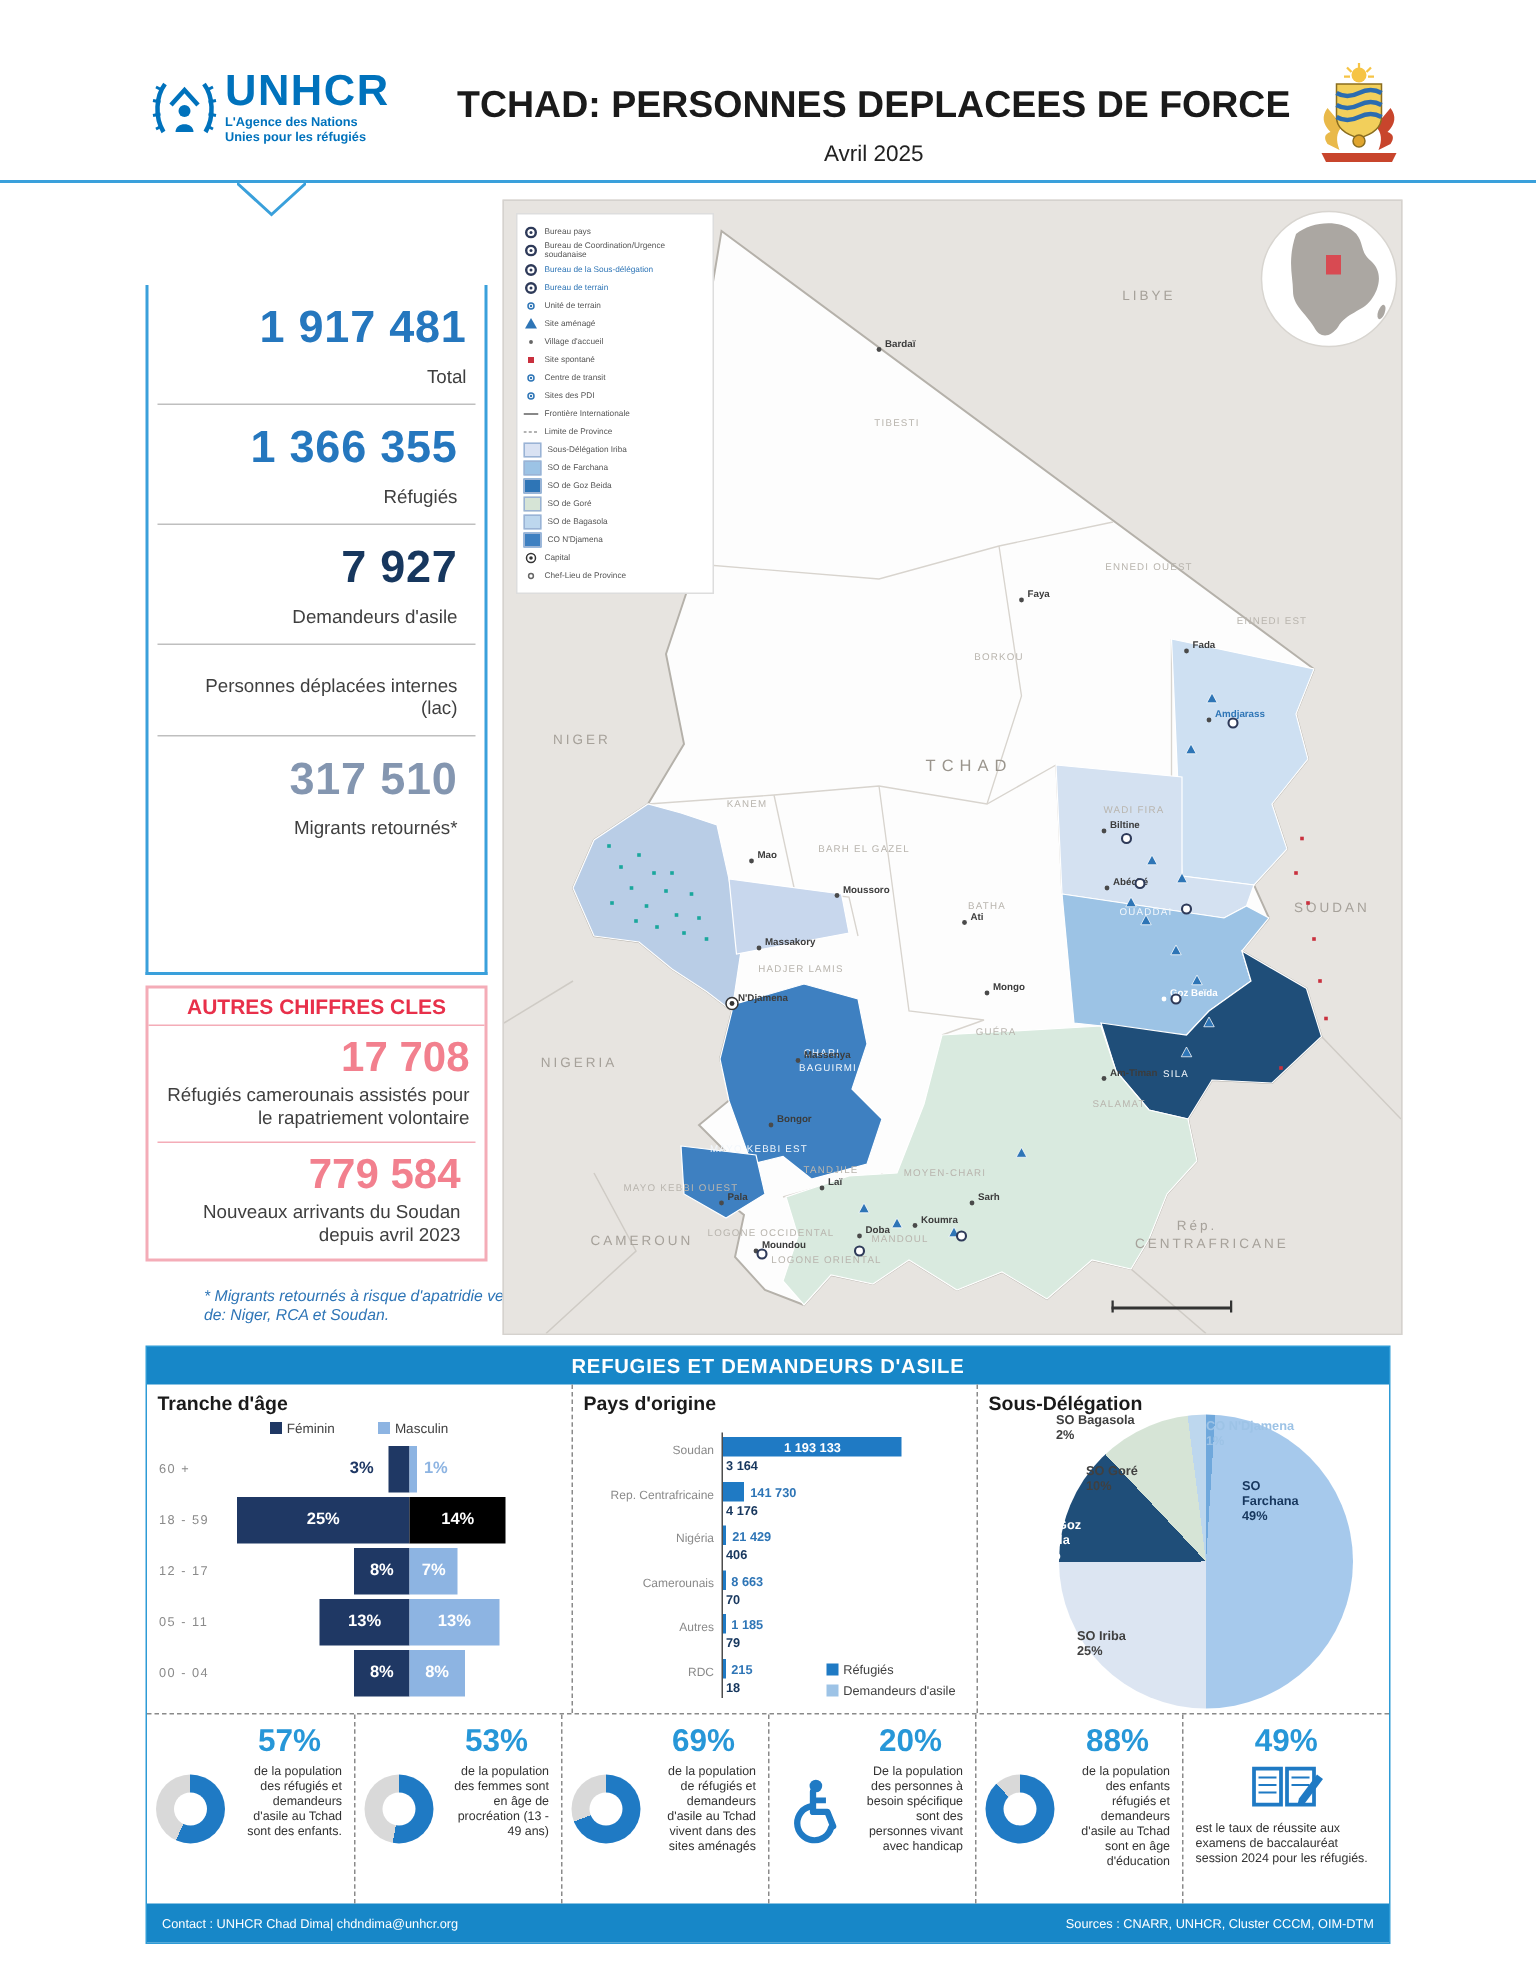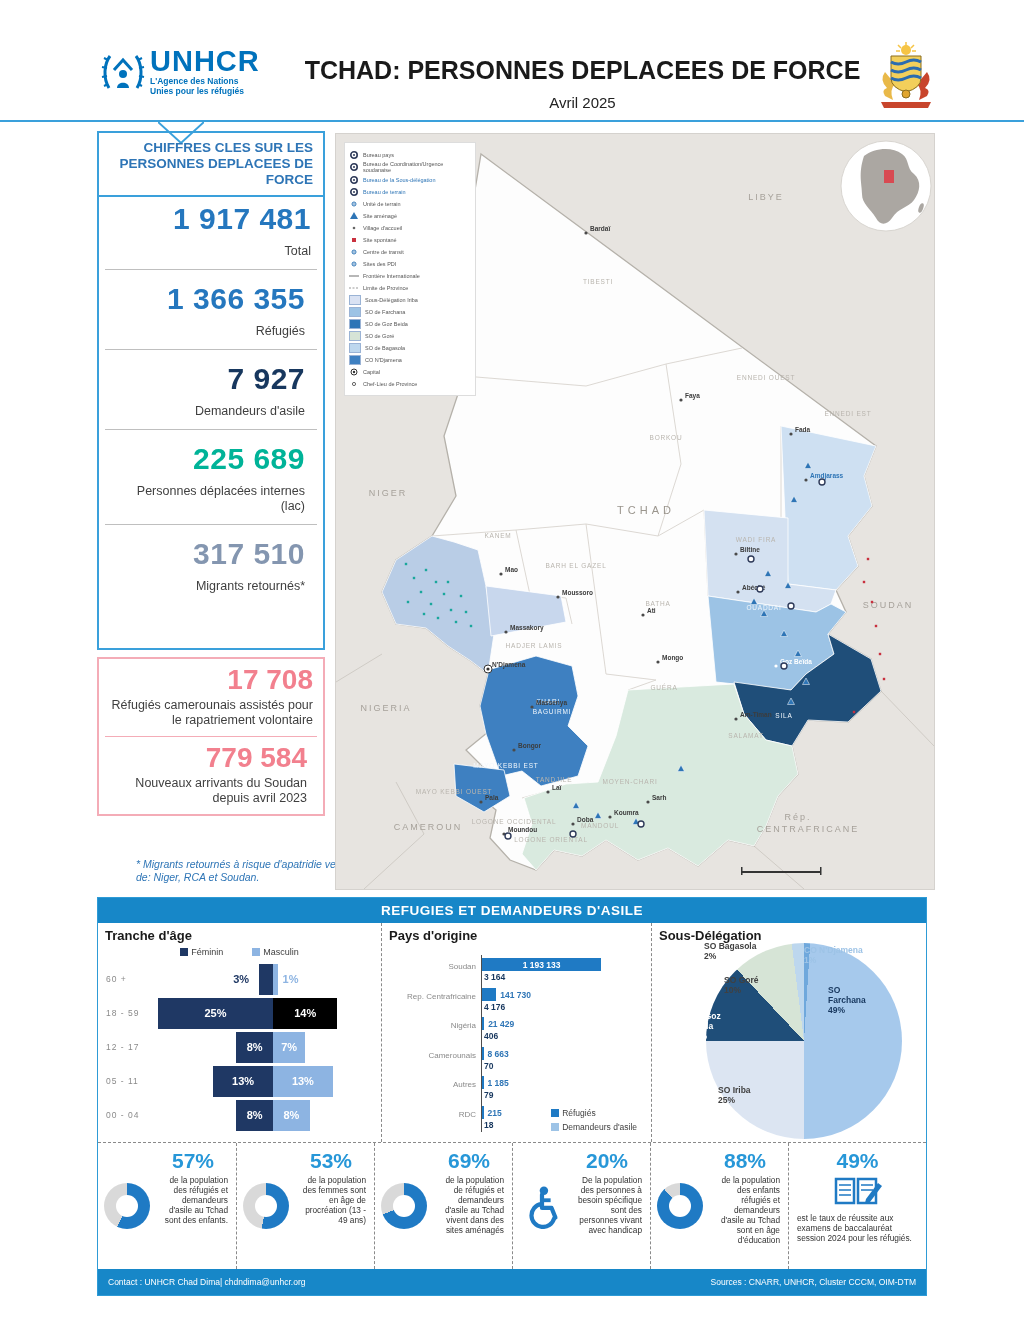--- a/index.html
+++ b/index.html
@@ -136,44 +136,43 @@
       <path d="M18 36 q7 4 15 0 q8 -4 15 0"></path>
     </g>
     <circle cx="33" cy="52" r="4" fill="#E0A52E" stroke="#8A6D1F"></circle>
     <path d="M8 60 h50 l-3 6 h-44 z" fill="#C8452C"></path>
   </svg>
   <div class="header-rule"></div>
   <svg class="notch" width="46" height="24">
       <path d="M0 1 L23 22 L46 1" fill="#fff" stroke="#3AA0DB" stroke-width="2"></path>
     </svg>
 
-  <div class="kf-title-box">CHIFFRES CLES SUR LES PERSONNES DEPLACEES DE FORCE</div>
   <div class="kf-box" id="kf">
       <div class="kf">
         <div class="kf-v" style="color: rgb(37, 119, 190);">1 917 481</div>
         <div class="kf-l">Total</div>
       </div>
       <div class="kf sep">
         <div class="kf-v" style="color: rgb(37, 119, 190);">1 366 355</div>
         <div class="kf-l">Réfugiés</div>
       </div>
       <div class="kf sep">
         <div class="kf-v" style="color: rgb(23, 55, 94);">7 927</div>
         <div class="kf-l">Demandeurs d'asile</div>
       </div>
       <div class="kf sep">
-        <div class="kf-v" style="color: rgb(0, 179, 152);">225 689</div>
         <div class="kf-l">Personnes déplacées internes (lac)</div>
       </div>
       <div class="kf sep">
         <div class="kf-v" style="color: rgb(132, 150, 176);">317 510</div>
         <div class="kf-l">Migrants retournés*</div>
       </div>
     </div>
   <div class="other-box">
+    <div class="other-title">AUTRES CHIFFRES CLES</div>
     <div id="okf">
         <div class="okf">
           <div class="okf-v">17 708</div>
           <div class="okf-l">Réfugiés camerounais assistés pour le rapatriement volontaire</div>
         </div>
         <div class="okf sep">
           <div class="okf-v">779 584</div>
           <div class="okf-l">Nouveaux arrivants du Soudan depuis avril 2023</div>
         </div>
       </div>

